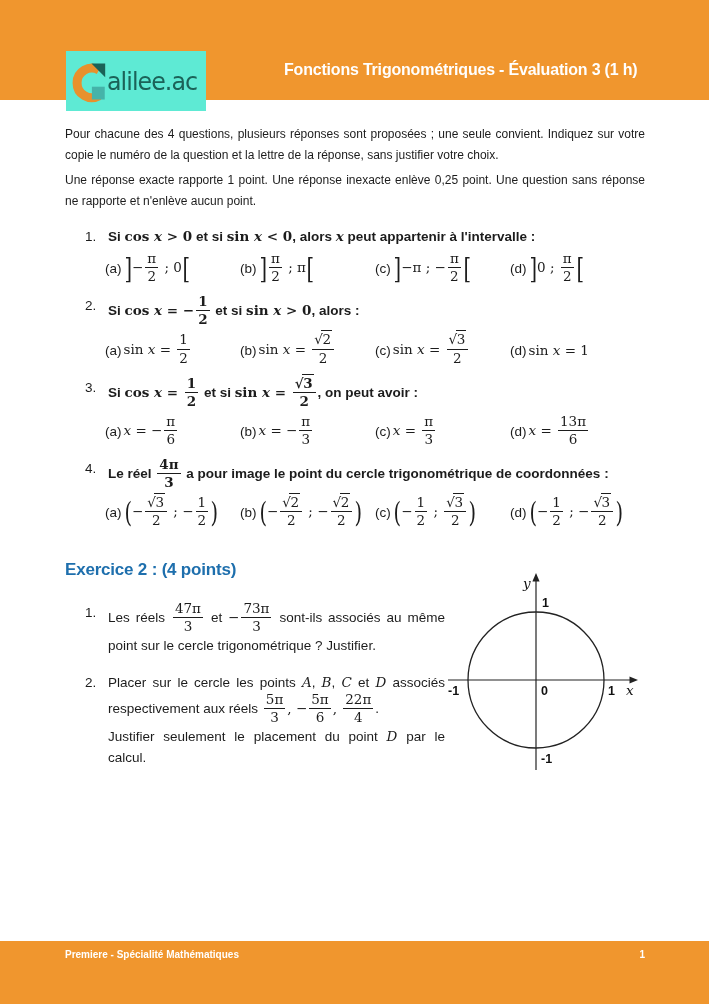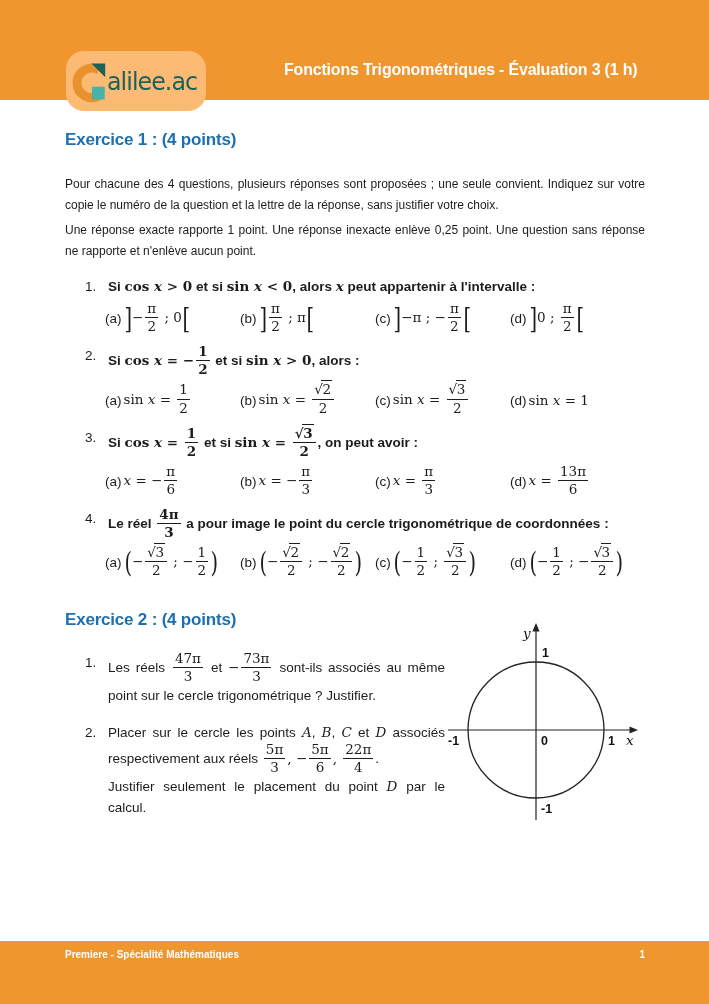--- a/index.html
+++ b/index.html
@@ -1,21 +1,21 @@
 <!DOCTYPE html>
 <html><head>
 <meta charset="utf-8">
 <style>
   html,body{margin:0;padding:0;background:#e9e9e9;}
   .page{position:relative;width:709px;height:1004px;background:#ffffff;overflow:hidden;
         font-family:"Liberation Sans",sans-serif;color:#1c1c1c;margin:0 auto;}
   
   .header{position:absolute;top:0;left:0;right:0;height:100px;background:#F0962E;}
-  .logo{position:absolute;left:66px;top:51px;width:140px;height:60px;background:#fdba74;
-        border-radius:18px;display:flex;align-items:center;justify-content:center;gap:0px;z-index:2;}
+  .logo{position:absolute;left:66px;top:51px;width:140px;height:60px;background:#5eead4;
+        border-radius:0;display:flex;align-items:center;justify-content:center;gap:0px;z-index:2;}
   .logo-text{font-family:"DejaVu Sans",sans-serif;color:#1B6258;font-size:25px;letter-spacing:-1px;
              transform:scaleX(.95);transform-origin:left center;margin-left:-2px;}
   .header-title{position:absolute;left:284px;top:60px;color:#ffffff;font-weight:700;font-size:17px;
                 letter-spacing:-.2px;transform:scaleX(.94);transform-origin:left center;white-space:nowrap;}
   
   .main{position:absolute;top:100px;left:0;right:0;bottom:63px;padding:0 64px 0 65px;}
   .ex-heading{color:#1E6FAD;font-size:17px;font-weight:700;margin:30px 0 0;letter-spacing:-.2px;}
   .intro{text-align:justify;font-size:12px;line-height:21px;margin:24px 0 0;}
   .intro + .intro{margin-top:4px;}
   
@@ -61,21 +61,20 @@
         <path d="M29.5 12.5 A 15.5 15.5 0 1 0 29.5 39.5" stroke="#E8912D" stroke-width="9.5" fill="none"></path>
         <path d="M21.5 5.5 L36 5.5 L36 20 Z" fill="#1B6258"></path>
         <rect x="22" y="30" width="13.5" height="13.5" fill="#45B3A9"></rect>
       </svg>
       <span class="logo-text">alilee.ac</span>
     </div>
     <div class="header-title">Fonctions Trigonométriques - Évaluation 3 (1 h)</div>
   </div>
 
   <div class="main">
-    <h2 class="ex-heading">Exercice 1 : (4 points)</h2>
     <p class="intro">Pour chacune des 4 questions, plusieurs réponses sont proposées ; une seule convient. Indiquez sur votre copie le numéro de la question et la lettre de la réponse, sans justifier votre choix.</p>
     <p class="intro">Une réponse exacte rapporte 1 point. Une réponse inexacte enlève 0,25 point. Une question sans réponse ne rapporte et n'enlève aucun point.</p>
 
     <div class="qlist">
         <div class="q">
           <span class="qnum">1.</span>
           <span class="qtext">Si <span class="math">cos <span class="mi">x</span> &gt; 0</span> et si <span class="math">sin <span class="mi">x</span> &lt; 0</span>, alors <span class="math"><span class="mi">x</span></span> peut appartenir à l'intervalle :</span>
         </div>
         <div class="opts">
           <div class="opt">

